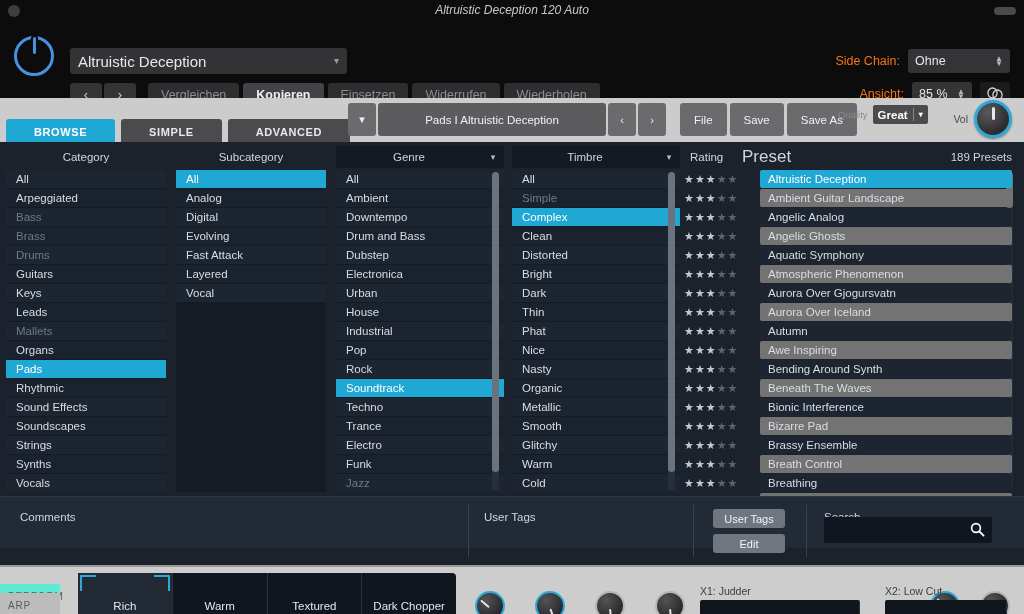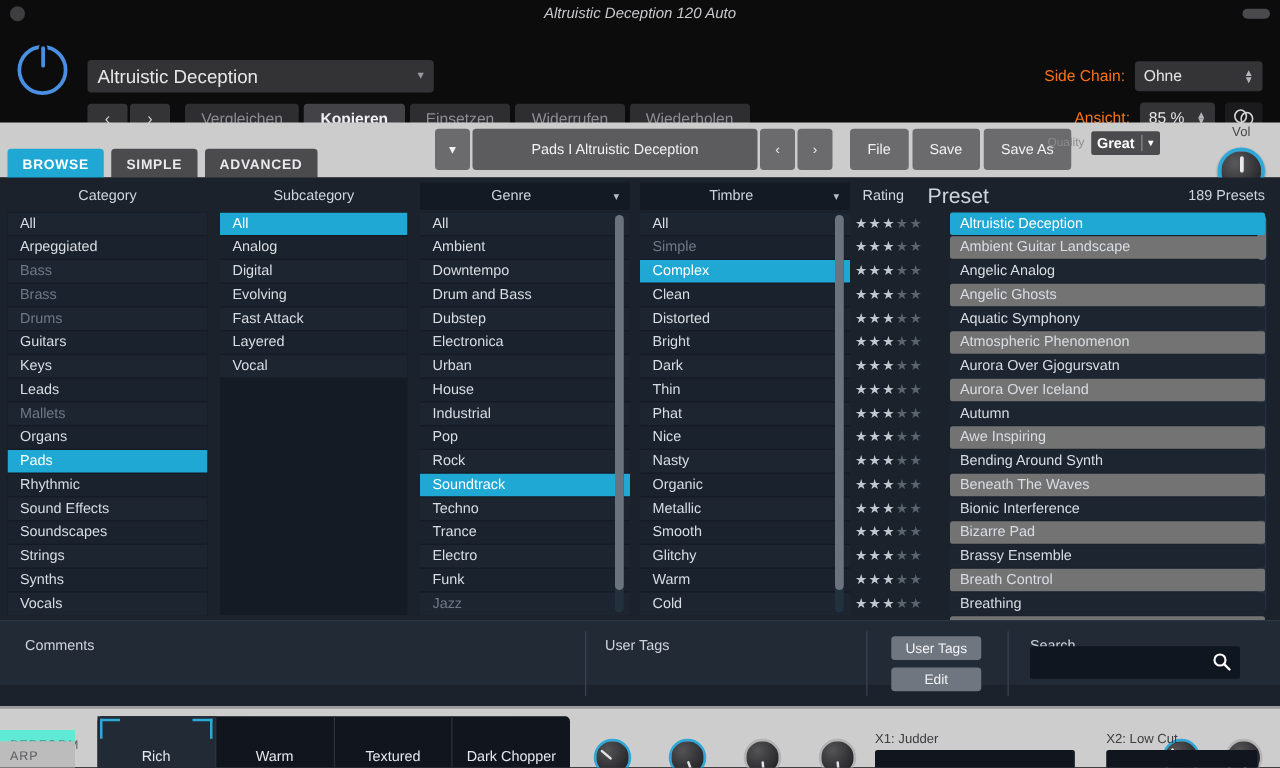--- a/index.html
+++ b/index.html
@@ -81,21 +81,21 @@
     width: 30px; height: 24px; background: #1b1b1d; border-radius: 3px;
     display: flex; align-items: center; justify-content: center;
   }
 
   
   .toolstrip {
     position: absolute; left: 0; top: 98px; width: 1024px; height: 44px;
     background: #cccccc; display: flex; align-items: center;
   }
   .mtab {
-    height: 26px; padding: 0 12px; margin-left: 6px; border-radius: 3px;
+    height: 26px; padding: 0 28px; margin-left: 6px; border-radius: 3px;
     background: #4b4b4e; color: #e9e9ec; font-size: 11px; font-weight: bold;
     letter-spacing: 0.6px; display: flex; align-items: center; justify-content: center; margin-top: 24px;
   }
   .mtab.sel { background: #1fa8d4; color: #ffffff; }
   .browse-center { position: absolute; left: 348px; top: 103px; display: flex; gap: 2px; }
   .bc-arrow {
     width: 28px; height: 33px; background: #6b6b6e; border-radius: 3px;
     display: flex; align-items: center; justify-content: center; color: #f0f0f2; font-size: 11px;
   }
   .bc-main {
@@ -108,21 +108,21 @@
     height: 33px; padding: 0 14px; background: #6b6b6e; border-radius: 3px;
     color: #f2f2f4; font-size: 11.5px; display: flex; align-items: center; justify-content: center;
   }
   .quality-wrap { position: absolute; left: 838px; top: 105px; display: flex; align-items: center; gap: 5px; }
   .qlabel { font-size: 9.5px; color: #8b8b8e; }
   .qbox {
     height: 19px; background: #4b4b4e; border-radius: 2px; color: #fff; font-size: 11.5px;
     display: flex; align-items: center; padding: 0 5px; gap: 5px; font-weight: bold;
   }
   .qsep { width: 1px; height: 13px; background: #8b8b8e; }
-  .vol-wrap { position: absolute; right: 12px; top: 100px; display: flex; align-items: center; gap: 6px; flex-direction: column; }
+  .vol-wrap { position: absolute; right: 12px; top: 100px; display: flex; align-items: center; gap: 6px; }
   .vol-label { font-size: 10.5px; color: #4a4a4d; }
   .knob-big {
     width: 38px; height: 38px; border-radius: 50%;
     background: radial-gradient(circle at 35% 30%, #5a5a5d, #2c2c2f 70%);
     border: 3px solid #2fa8d8; position: relative;
     box-shadow: 0 1px 2px rgba(0,0,0,.45);
   }
   .knob-big::after {
     content:""; position:absolute; left:50%; top:4px; margin-left:-1.5px;
     width:3px; height:13px; background:#e9e9ec; border-radius:2px;

